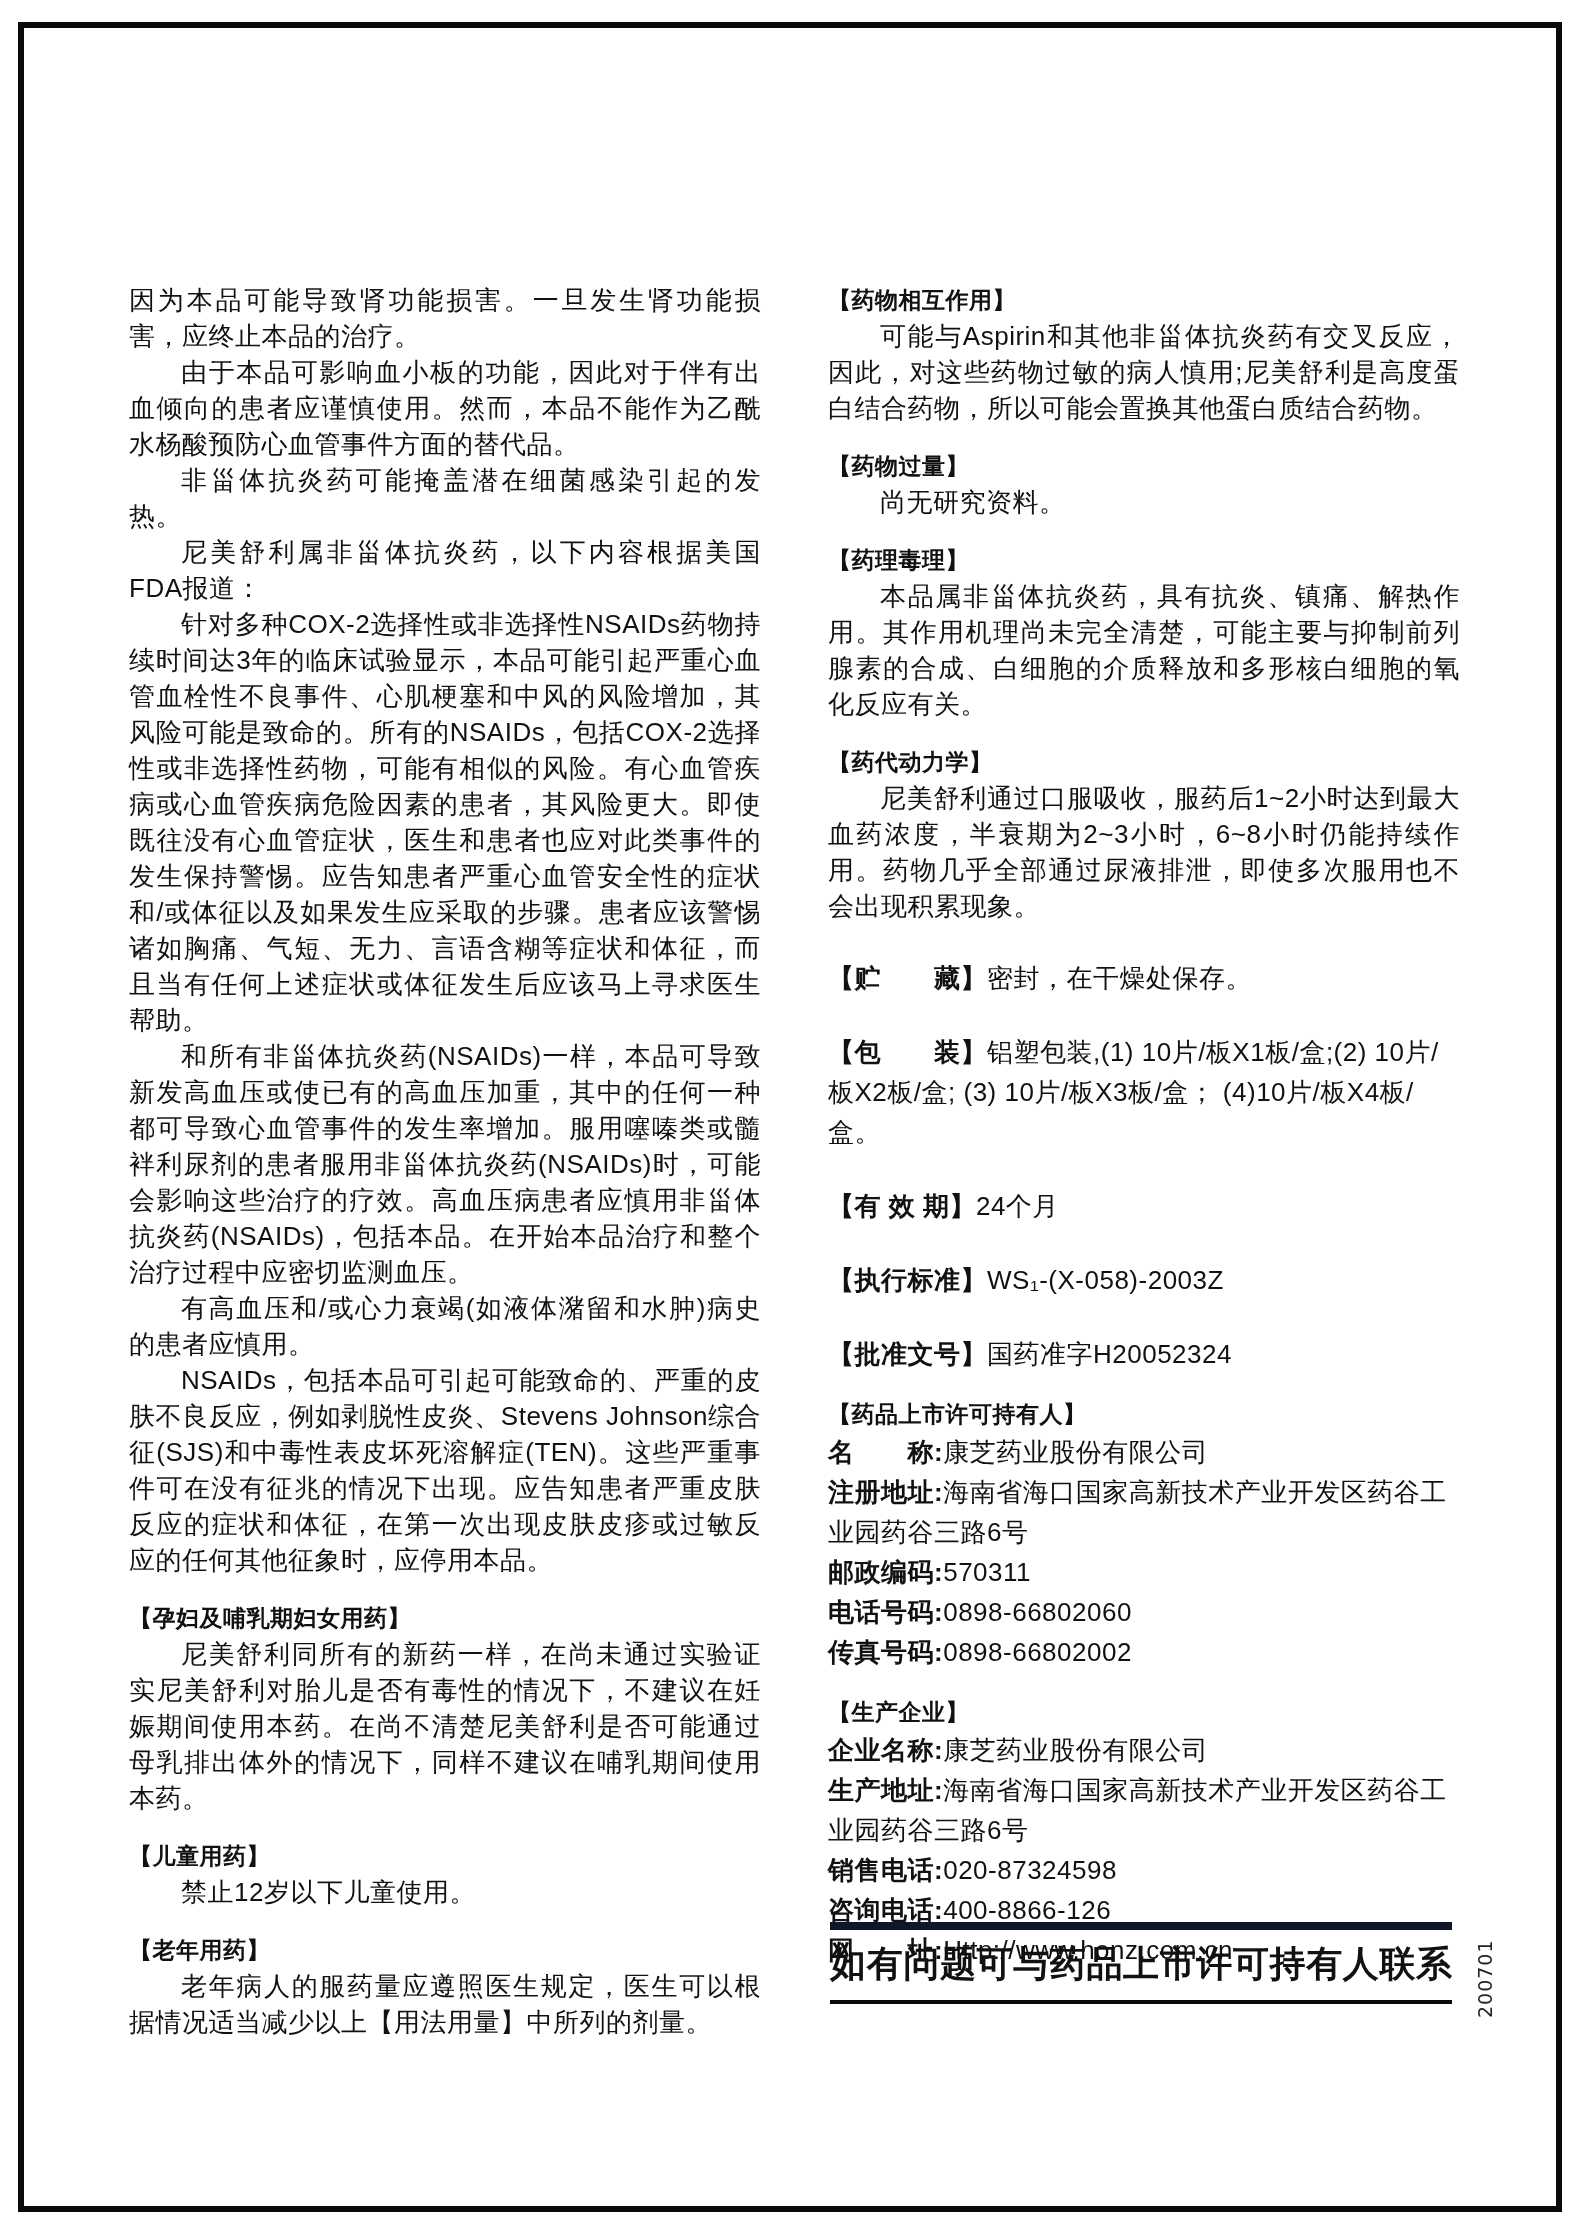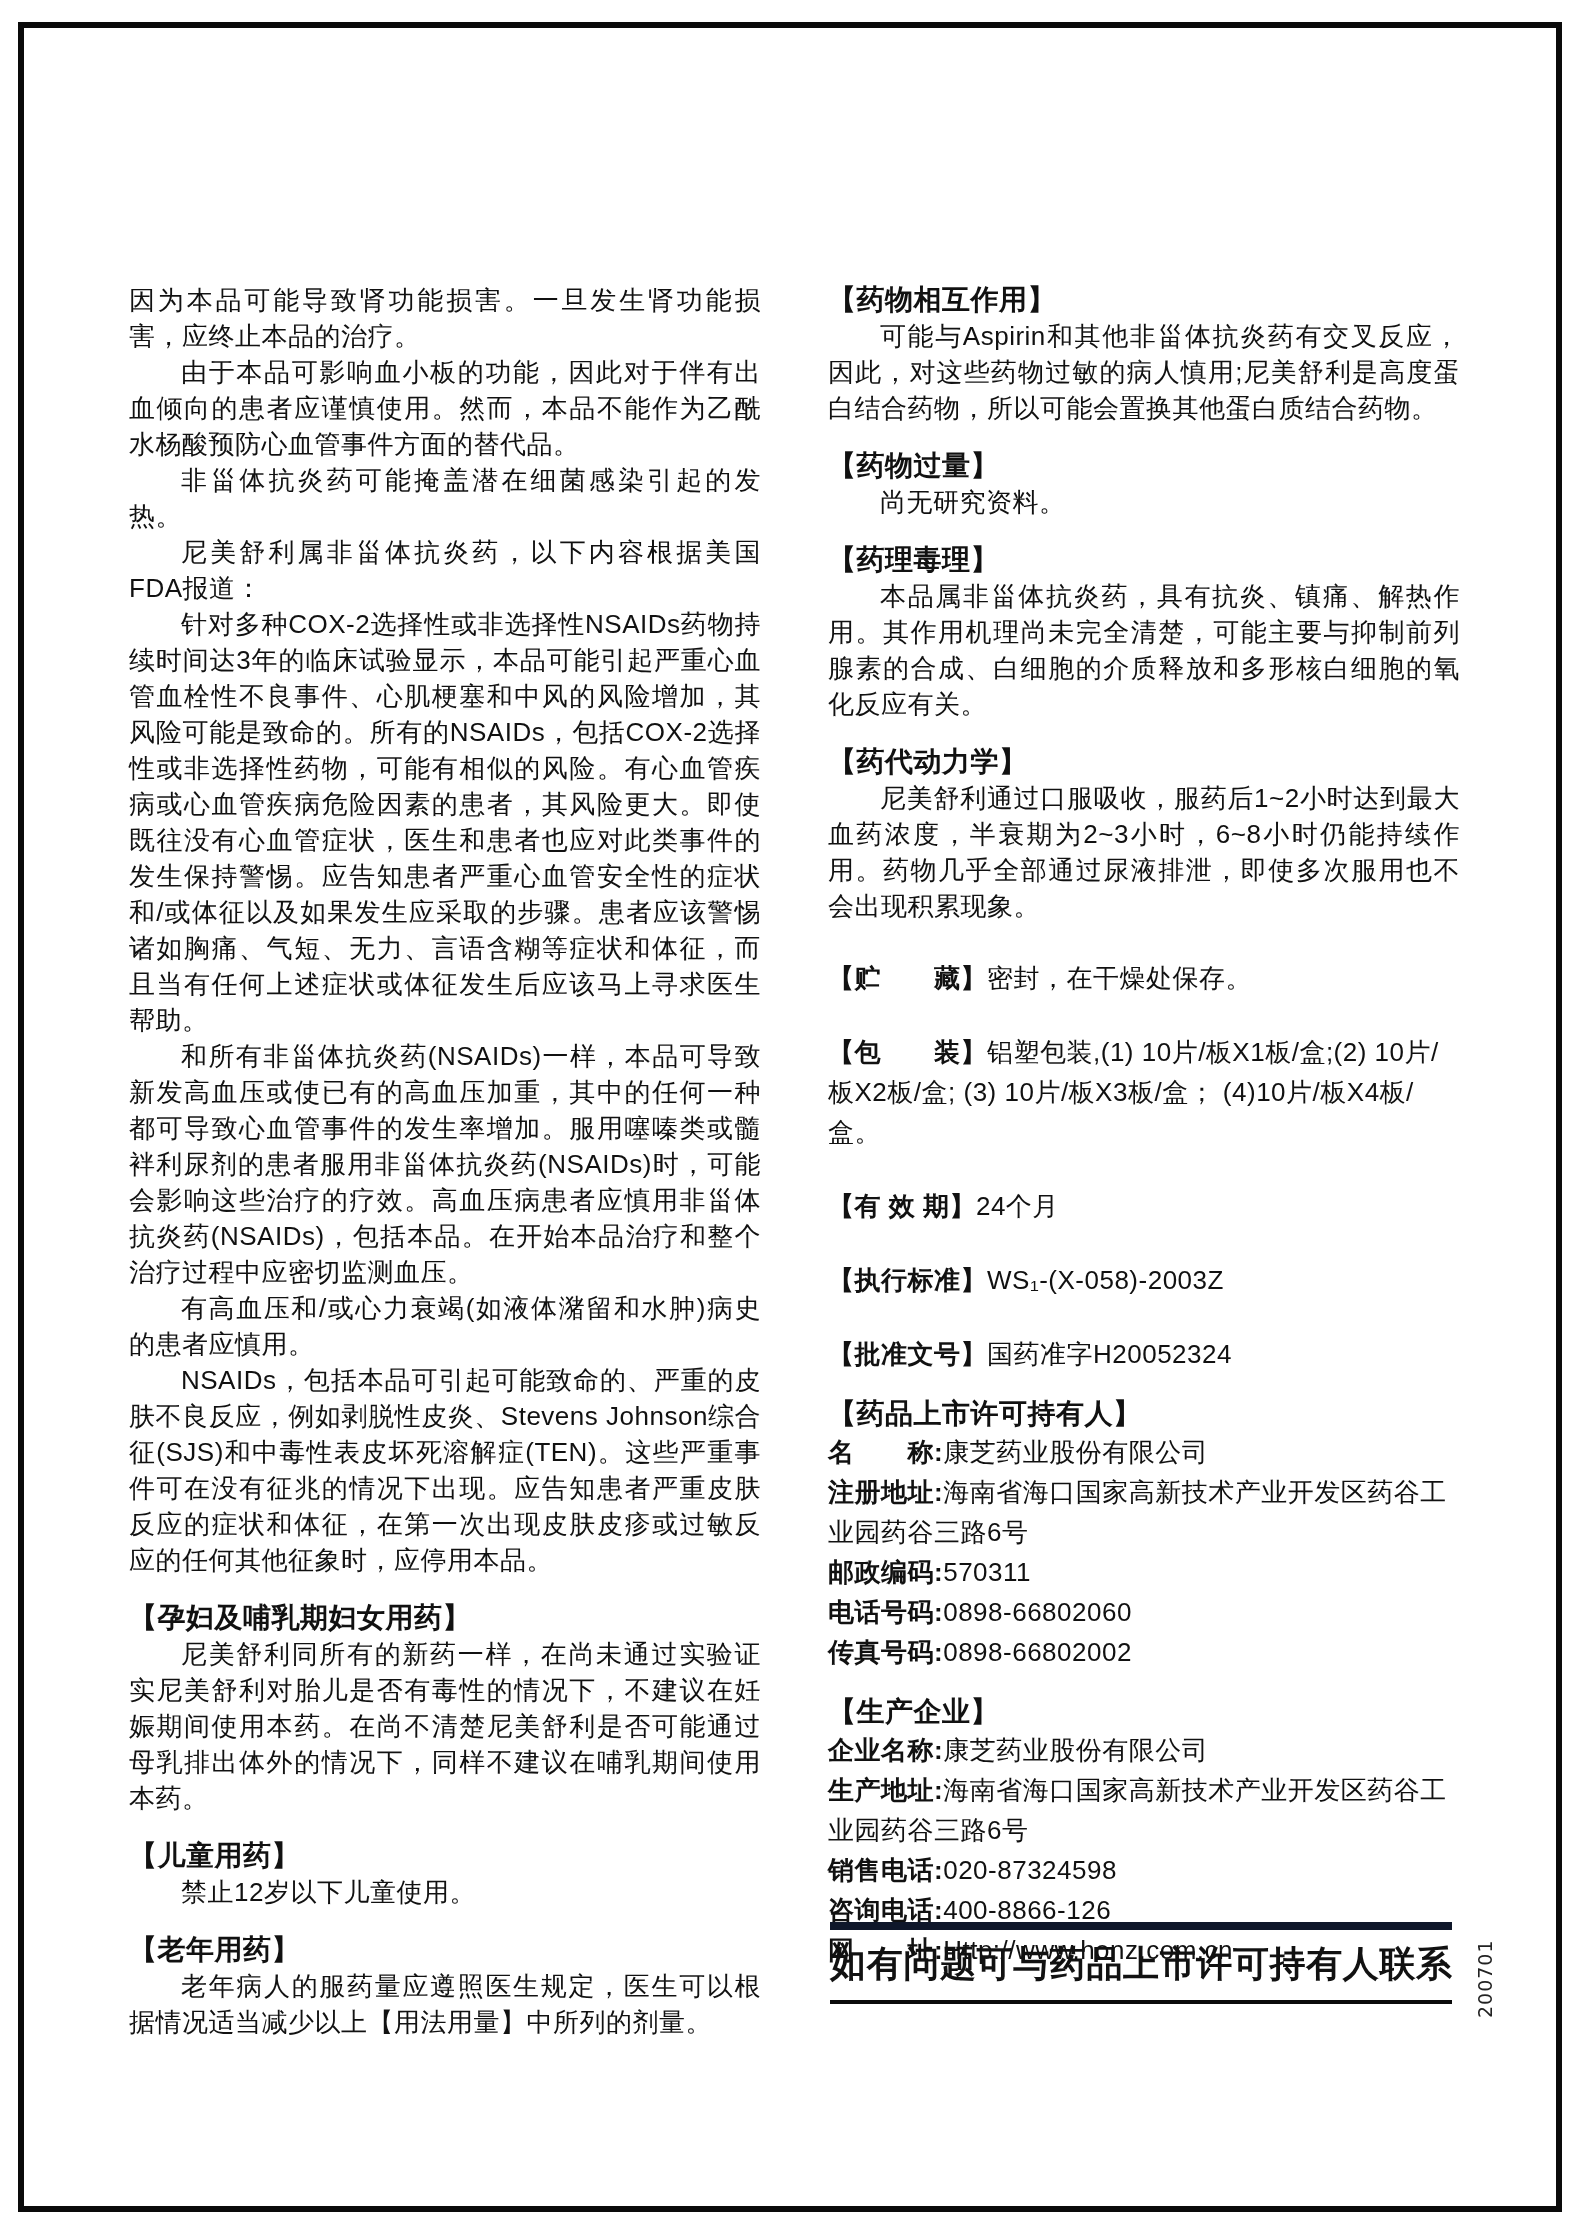--- a/index.html
+++ b/index.html
@@ -32,21 +32,21 @@
   .col > :first-child{ margin-top:0; }
   .p{
     margin:0;
     text-align:justify;
     letter-spacing:0.5px;
   }
   .p.ind{ text-indent:2em; }
   .h{
     margin:22px 0 0 0;
     font-weight:bold;
-    font-size:28px;
+    font-size:23px;
     letter-spacing:0.5px;
   }
   .kv{
     line-height:40px;
     text-align:left;
     letter-spacing:0.5px;
   }
   .kv.gap{ margin-top:34px; }
   .kvl{ font-weight:bold;margin-top:41px; }
   .kvv{ font-weight:normal; }

